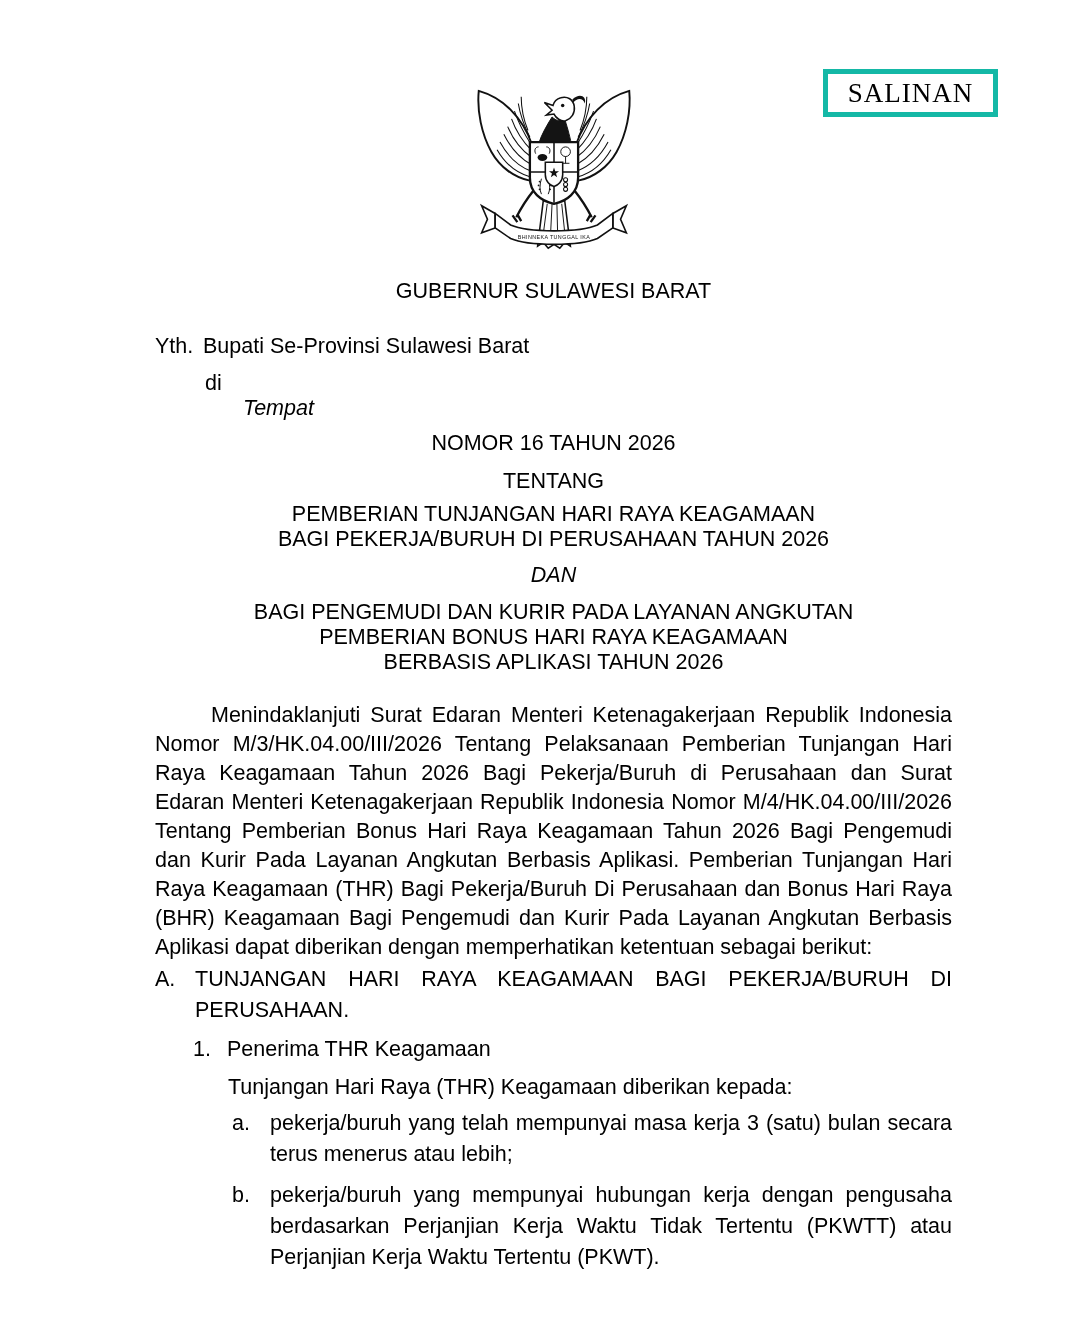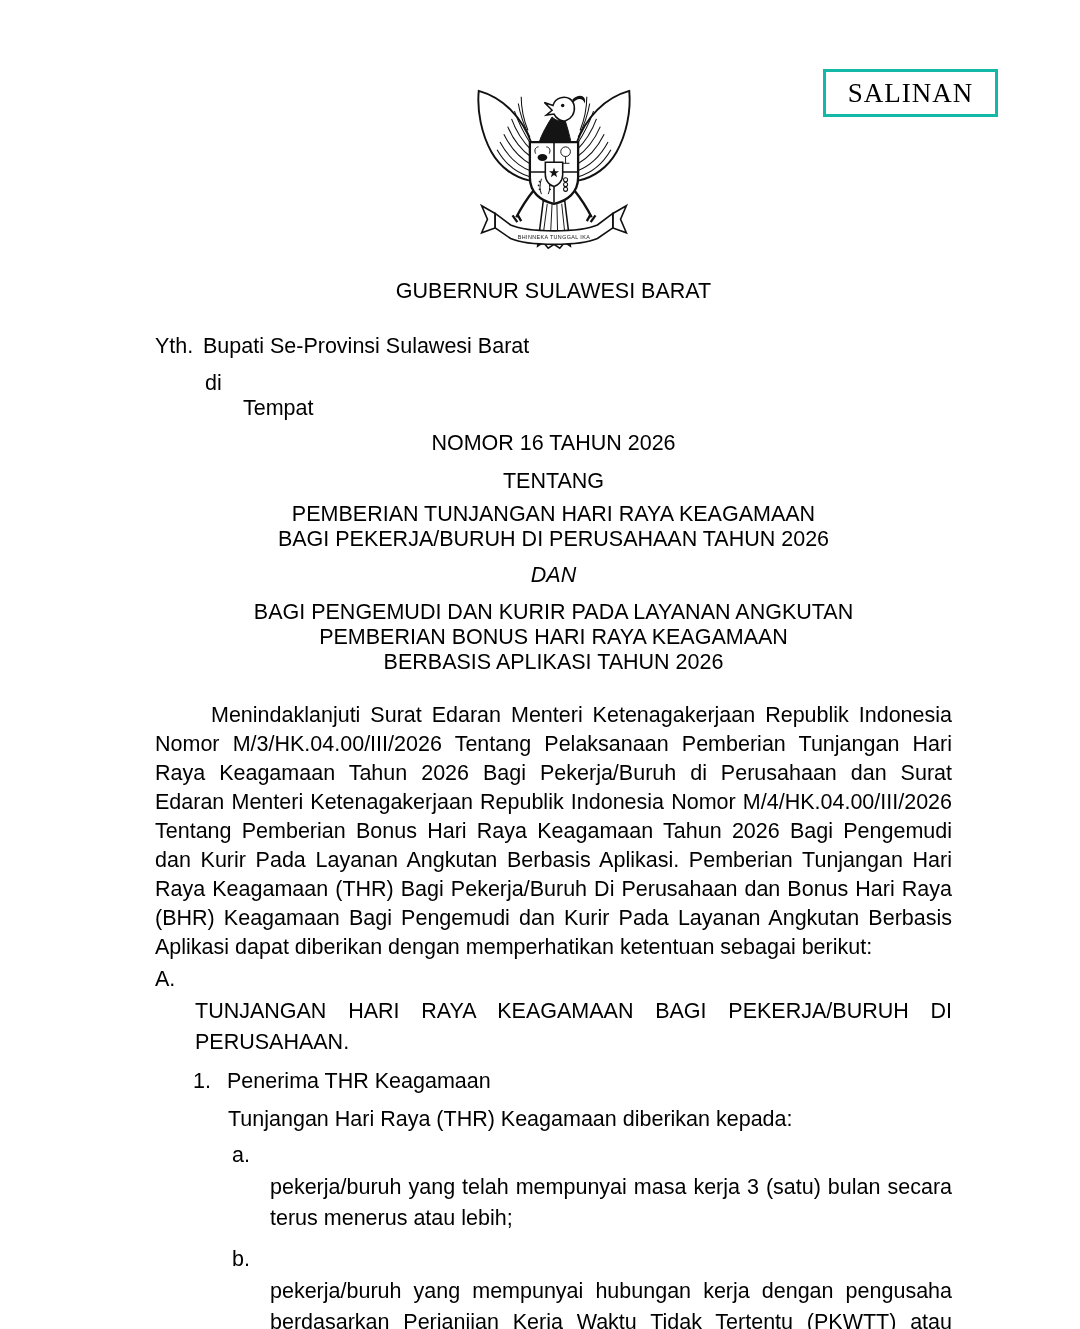--- a/index.html
+++ b/index.html
@@ -11,21 +11,21 @@
     color: #000;
     font-family: "Liberation Sans", sans-serif;
     overflow: hidden;
   }
   .salinan {
     position: absolute;
     top: 69px;
     left: 823px;
     width: 175px;
     height: 48px;
-    border: 3px solid #14b8a6;
+    border: 5px solid #14b8a6;
     box-sizing: border-box;
     display: flex;
     align-items: center;
     justify-content: center;
     font-family: "Liberation Serif", serif;
     font-size: 27px;
     letter-spacing: 1px;
   }
   .content {
     position: absolute;
@@ -37,38 +37,38 @@
   .emblem { margin-top: 84px; text-align: center; }
   .emblem svg { display: inline-block; }
   .letterhead {
     margin-top: 15px;
     text-align: center;
     line-height: 25px;
   }
   .addressee { margin-top: 30px; line-height: 25px; }
   .addr-line1 .yth { display: inline-block; width: 48px; }
   .addr-di { margin-top: 12px; margin-left: 50px; }
-  .addr-tempat { margin-left: 88px; }
+  .addr-tempat { margin-left: 88px; font-style: italic; }
   .doc-heading { text-align: center; line-height: 25px; }
   .h-surat { margin-top: 26px; }
   .h-nomor { margin-top: 10px; }
   .h-tentang { margin-top: 13px; }
   .h-title1 { margin-top: 8px; }
   .h-dan { margin-top: 11px; font-style: italic; }
   .h-title2 { margin-top: 12px; }
   .intro {
     margin: 26px 0 0 0;
     text-align: justify;
     text-indent: 56px;
     line-height: 29px;
   }
   .li { display: flex; line-height: 31px; }
   .li .marker { flex-shrink: 0; }
   .li .li-body { flex: 1; }
-  .justify { text-align: justify; margin-top: 32px; }
+  .justify { text-align: justify; }
   .section-a { margin-top: 2px; }
   .section-a > .marker { width: 40px; }
   .item-1 { margin-top: 8px; margin-left: 38px; }
   .item-1 > .marker { width: 34px; }
   .thr-intro { margin-top: 7px; margin-left: 73px; line-height: 31px; }
   .sub-item { margin-left: 77px; }
   .sub-item > .marker { width: 38px; }
   .sub-a { margin-top: 5px; }
   .sub-b { margin-top: 10px; }
 </style>

